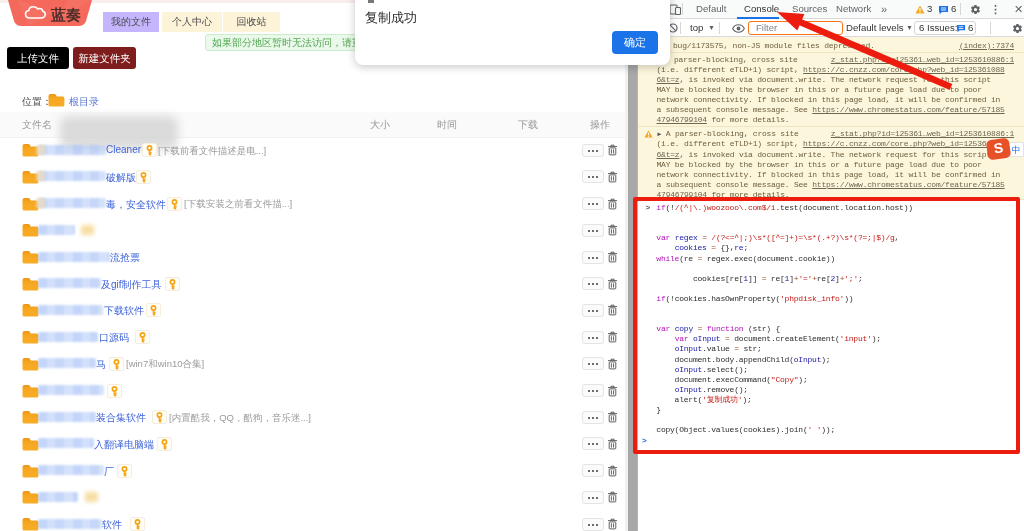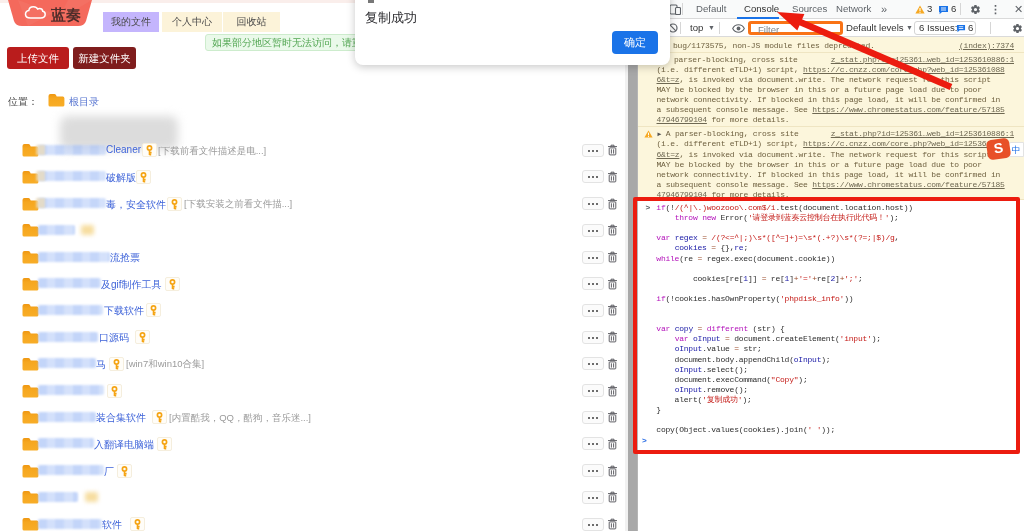--- a/index.html
+++ b/index.html
@@ -41,34 +41,41 @@
 <path d="M0 0 L84 0 L78 21 Q76.5 26 70 26 L14 26 Q7.5 26 6 21 Z" fill="#f4695c"></path>
 <path d="M10 0 L45 13 L20 26 Z" fill="#f57a6d" opacity="0.45"></path>
 <path d="M60 0 L84 0 L50 20 Z" fill="#f57a6d" opacity="0.4"></path>
 <path d="M22.5 18 q-5 0 -5 -3.8 q0 -3.2 3.3 -3.7 q0.5 -3.8 4.6 -3.8 q3.1 0 4.2 2.3 q0.8 -0.45 1.9 -0.45 q3 0 3.3 2.8 q2.4 0.55 2.4 3 q0 3.65 -4.5 3.65 Z" fill="none" stroke="#fff" stroke-width="1.5"></path>
 <text x="43" y="20" font-size="15" font-weight="bold" fill="#4f2d2a" font-family="Liberation Sans,sans-serif">蓝奏</text>
 </svg>
 <div class="tab" style="left:103px;width:56px;background:#c4b5fd">我的文件</div>
 <div class="tab" style="left:162px;width:60px;background:#fcf3d9">个人中心</div>
 <div class="tab" style="left:223px;width:57px;background:#fcf3d9">回收站</div>
 <div class="abs" style="left:205px;top:34px;width:235px;height:17px;background:#eaf9ea;border:1px solid #cdeccd;border-radius:3px;font-size:10px;line-height:15px;color:#53a653;padding-left:6px;white-space:nowrap;overflow:hidden">如果部分地区暂时无法访问，请重新登</div>
-<div class="btn" style="left:7px;width:62px;background:#b91c1c">上传文件</div>
+<div class="btn" style="left:7px;width:62px;background:#000000">上传文件</div>
 <div class="btn" style="left:73px;width:63px;background:#7f1d1d">新建文件夹</div>
-<div class="abs" style="left:8px;top:95px;font-size:10px;color:#444">位置：</div>
+<div class="abs" style="left:22px;top:95px;font-size:10px;color:#444">位置：</div>
 <svg width="17" height="14" viewBox="0 0 17 14" style="position:absolute;left:48px;top:93px">
         <defs>
           <linearGradient id="fg99" x1="0" y1="0" x2="0" y2="1">
             <stop offset="0" stop-color="#ef9712"></stop>
             <stop offset="0.35" stop-color="#f6a71f"></stop>
             <stop offset="1" stop-color="#f8ad27"></stop>
           </linearGradient>
         </defs>
         <path d="M0.5 3 Q0.5 1 2.5 1 L6.2 1 Q7.6 1 8.1 2.2 L8.7 3.6 L14.8 3.6 Q16.4 3.6 16.4 5.2 L16.4 11.9 Q16.4 13.4 14.8 13.4 L2.1 13.4 Q0.5 13.4 0.5 11.9 Z" fill="url(#fg99)"></path>
       </svg>
 <div class="abs" style="left:69px;top:95px;font-size:10px;color:#5573d0">根目录</div>
+<div class="abs" style="left:0;top:112px;width:627px;height:26px;background:#fafafa;border-bottom:1px solid #f1f1f1">
+<div class="hdr" style="left:22px">文件名</div>
+<div class="hdr" style="left:370px">大小</div>
+<div class="hdr" style="left:437px">时间</div>
+<div class="hdr" style="left:518px">下载</div>
+<div class="hdr" style="left:590px">操作</div>
+</div>
 <div class="abs" style="left:60px;top:116px;width:118px;height:34px;border-radius:8px;background:rgba(203,203,203,.68);filter:blur(5px)"></div>
 <div class="abs" style="left:0;top:137.0px;width:627px;height:26.7px">
 <svg width="17" height="14" viewBox="0 0 17 14" style="position:absolute;left:22px;top:6.3px">
           <defs>
             <linearGradient id="fg0" x1="0" y1="0" x2="0" y2="1">
               <stop offset="0" stop-color="#ef9712"></stop>
               <stop offset="0.35" stop-color="#f6a71f"></stop>
               <stop offset="1" stop-color="#f8ad27"></stop>
             </linearGradient>
           </defs>
@@ -456,21 +463,21 @@
         <path d="M2.2 2.2 L7.8 7.8" stroke="#5f6368" stroke-width="1.2"></path>
       </svg>
 <div class="dtsep t2" style="left:42px;top:22px"></div>
 <div class="dtxt t2" style="left:52px;color:#333">top</div>
 <div class="dtxt t2" style="left:70px;font-size:7px;color:#5f6368">▼</div>
 <div class="dtsep" style="left:81px;top:22px"></div>
 <svg class="abs" style="left:94px;top:23.5px" width="13" height="9" viewBox="0 0 13 9">
         <path d="M6.5 0.8 Q10.5 0.8 12.3 4.5 Q10.5 8.2 6.5 8.2 Q2.5 8.2 0.7 4.5 Q2.5 0.8 6.5 0.8 Z" fill="none" stroke="#5f6368" stroke-width="1.1"></path>
         <circle cx="6.5" cy="4.5" r="1.9" fill="#5f6368"></circle>
       </svg>
-<div class="abs" style="left:110px;top:21px;width:95px;height:13.5px;background:#fff;border:3px solid #f97316;border-radius:3px;font-size:9.6px;line-height:12px;color:#80868b;padding-left:7px">Filter</div>
+<div class="abs" style="left:110px;top:21px;width:95px;height:13.5px;background:#fff;border:1px solid #f97316;border-radius:3px;font-size:9.6px;line-height:12px;color:#80868b;padding-left:7px">Filter</div>
 <div class="dtxt t2" style="left:208px;color:#333">Default levels</div>
 <div class="dtxt t2" style="left:268px;font-size:7px;color:#5f6368">▼</div>
 <div class="abs" style="left:276px;top:21px;width:62px;height:13.5px;background:#fff;border:1px solid #d5d5d5;border-radius:3px"></div>
 <div class="dtxt t2" style="left:281px;color:#333">6 Issues:</div>
 <svg class="abs" style="left:318px;top:23.5px" width="10" height="9" viewBox="0 0 11 10">
         <path d="M1 1 h9 v6 h-6 l-2.4 2.2 v-2.2 h-0.6 Z" fill="#1a73e8"></path>
         <path d="M3 3 h5 M3 5 h5" stroke="#fff" stroke-width="0.9"></path>
       </svg>
 <div class="dtxt t2" style="left:330px;color:#333">6</div>
 <div class="dtsep" style="left:352px;top:22px"></div>
@@ -495,30 +502,29 @@
       </svg>
 <div class="wline mono" style="top:129.3px;left:19.5px;width:356.5px"><span style="color:#555;font-size:6.5px">▶</span> A parser-blocking, cross site<span class="rlink">z_stat.php?id=125361…web_id=1253610886:1</span></div>
 <div class="wline mono" style="top:139.4px;width:357.5px">(i.e. different eTLD+1) script, <span class="wlink">https://c.cnzz.com/core.php?web_id=125361088</span></div>
 <div class="wline mono" style="top:149.5px;width:357.5px"><span class="wlink">6&amp;t=z</span>, is invoked via document.write. The network request for this script</div>
 <div class="wline mono" style="top:159.6px;width:357.5px">MAY be blocked by the browser in this or a future page load due to poor</div>
 <div class="wline mono" style="top:169.7px;width:357.5px">network connectivity. If blocked in this page load, it will be confirmed in</div>
 <div class="wline mono" style="top:179.8px;width:357.5px">a subsequent console message. See <span class="wlink">https://www.chromestatus.com/feature/57185</span></div>
 <div class="wline mono" style="top:189.9px;width:357.5px"><span class="wlink">47946799104</span> for more details.</div>
 <div class="abs mono" style="left:7.5px;top:203.0px;color:#5f6368;font-weight:bold">&gt;</div>
 <div class="cline mono" style="top:203.0px"><span class="kw">if</span>(!<span class="rx">/(^|\.)woozooo\.com$/i</span>.test(document.location.host))</div>
-<div class="cline mono" style="top:213.1px">    <span class="kw">throw</span> <span class="kw">new</span> Error(<span class="str">'请登录到蓝奏云控制台在执行此代码！'</span>);</div>
 <div class="cline mono" style="top:223.2px"></div>
 <div class="cline mono" style="top:233.3px"><span class="kw">var</span> <span class="nv">regex</span> <span class="op">=</span> <span class="rx">/(?&lt;=^|;)\s*([^=]+)=\s*(.+?)\s*(?=;|$)/g</span>,</div>
 <div class="cline mono" style="top:243.4px">    <span class="nv">cookies</span> <span class="op">=</span> {},<span class="nv">re</span>;</div>
 <div class="cline mono" style="top:253.5px"><span class="kw">while</span>(re <span class="op">=</span> regex.exec(document.cookie))</div>
 <div class="cline mono" style="top:273.7px">        cookies[re[<span class="nv">1</span>]] <span class="op">=</span> re[<span class="nv">1</span>]<span class="op">+</span><span class="str">'='</span><span class="op">+</span>re[<span class="nv">2</span>]<span class="op">+</span><span class="str">';'</span>;</div>
 <div class="cline mono" style="top:283.8px"></div>
 <div class="cline mono" style="top:293.9px"><span class="kw">if</span>(!cookies.hasOwnProperty(<span class="str">'phpdisk_info'</span>))</div>
 <div class="cline mono" style="top:314.1px"></div>
-<div class="cline mono" style="top:324.2px"><span class="kw">var</span> <span class="nv">copy</span> <span class="op">=</span> <span class="kw">different</span> (str) {</div>
+<div class="cline mono" style="top:324.2px"><span class="kw">var</span> <span class="nv">copy</span> <span class="op">=</span> <span class="kw">function</span> (str) {</div>
 <div class="cline mono" style="top:334.3px">    <span class="kw">var</span> <span class="nv">oInput</span> <span class="op">=</span> document.createElement(<span class="str">'input'</span>);</div>
 <div class="cline mono" style="top:344.4px">    <span class="nv">oInput</span>.value <span class="op">=</span> str;</div>
 <div class="cline mono" style="top:354.5px">    document.body.appendChild(<span class="nv">oInput</span>);</div>
 <div class="cline mono" style="top:364.6px">    <span class="nv">oInput</span>.select();</div>
 <div class="cline mono" style="top:374.7px">    document.execCommand(<span class="str">"Copy"</span>);</div>
 <div class="cline mono" style="top:384.8px">    <span class="nv">oInput</span>.remove();</div>
 <div class="cline mono" style="top:394.9px">    alert(<span class="str">'复制成功'</span>);</div>
 <div class="cline mono" style="top:405.0px">}</div>
 <div class="cline mono" style="top:415.1px"></div>
 <div class="cline mono" style="top:425.2px">copy(Object.values(cookies).join(<span class="str">' '</span>));</div>

